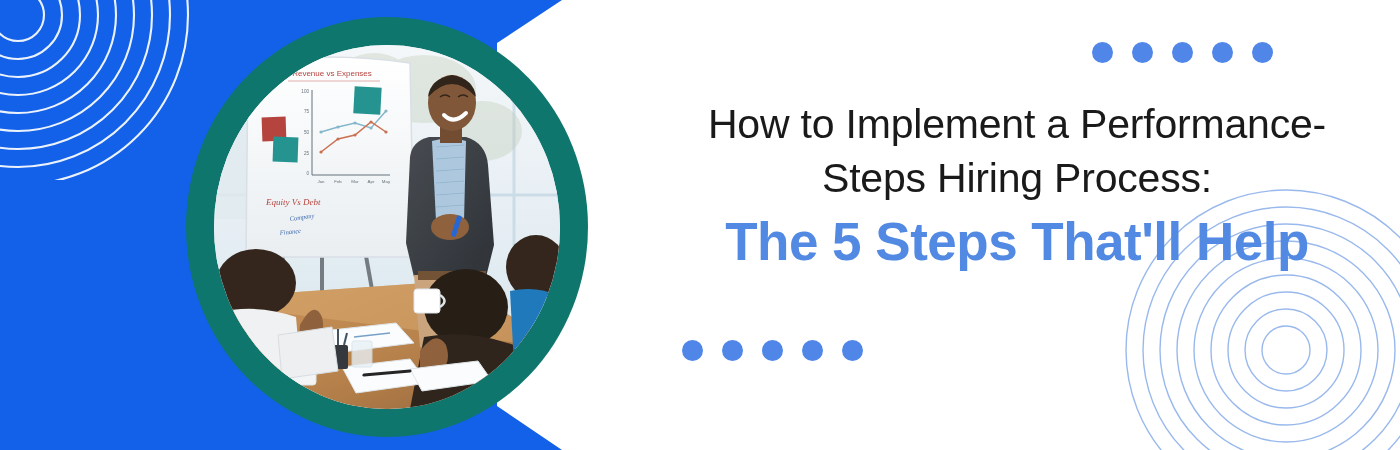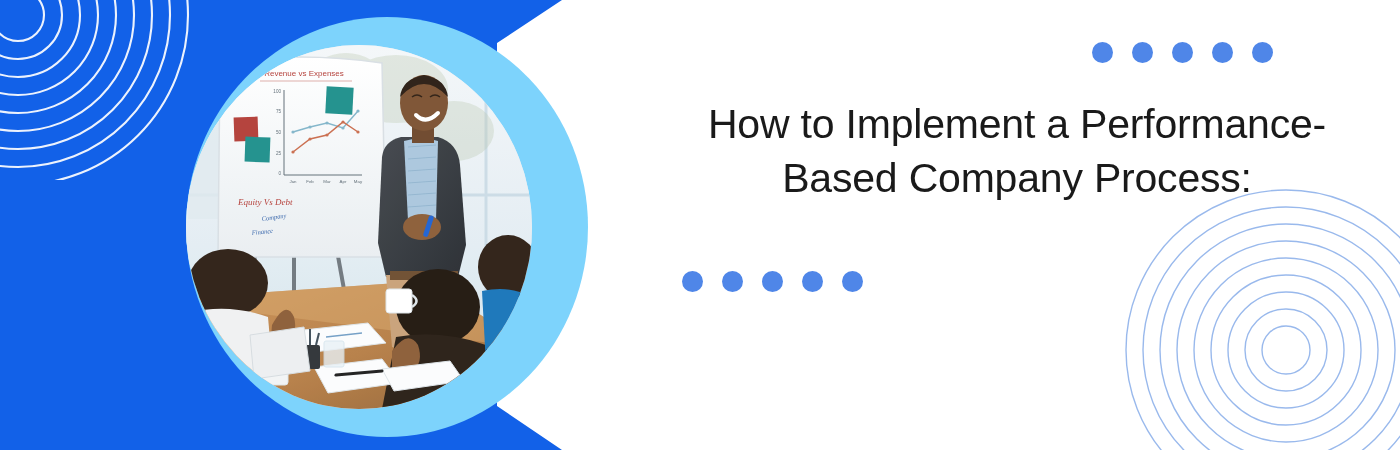--- a/index.html
+++ b/index.html
@@ -53,24 +53,25 @@
   }
 
   
   .photo-circle {
     position: absolute;
     left: 186px;
     top: 17px;
     width: 402px;
     height: 420px;
     border-radius: 50%;
-    background: #7dd3fc;
+    background: #0f766e;
     z-index: 3;
     display: flex;
     align-items: center;
+    justify-content: center;
     box-sizing: border-box;
   }
   .photo-inner {
     width: 346px;
     height: 364px;
     border-radius: 50%;
     overflow: hidden;
     position: relative;
     background: #dfe8ef;
   }
@@ -352,21 +353,22 @@
     <div class="dot-row top">
       <span class="dot"></span>
       <span class="dot"></span>
       <span class="dot"></span>
       <span class="dot"></span>
       <span class="dot"></span>
     </div>
 
     <div class="headline">
       <div class="headline-line">How to Implement a Performance-</div>
-      <div class="headline-line">Based Company Process:</div>
+      <div class="headline-line">Steps Hiring Process:</div>
+      <div class="headline-accent">The 5 Steps That'll Help</div>
     </div>
 
     <div class="dot-row bottom">
       <span class="dot"></span>
       <span class="dot"></span>
       <span class="dot"></span>
       <span class="dot"></span>
       <span class="dot"></span>
     </div>
 

